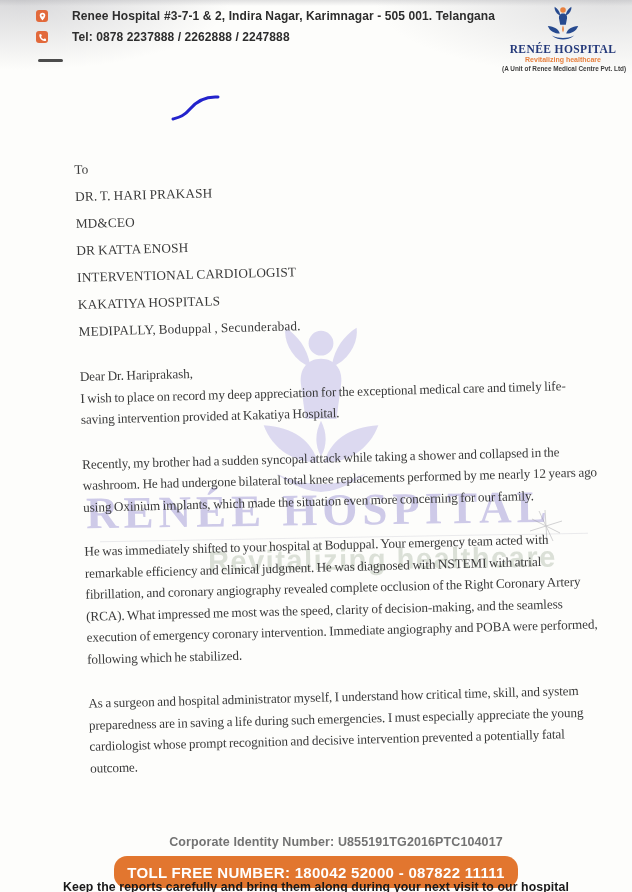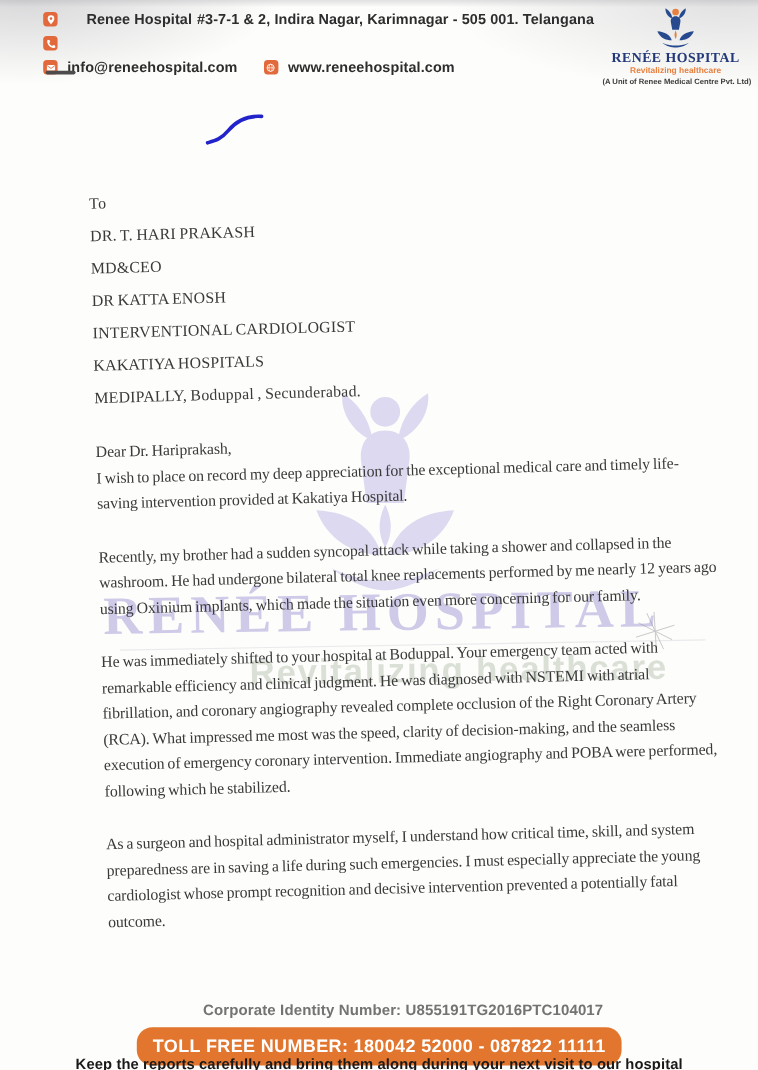--- a/index.html
+++ b/index.html
@@ -91,41 +91,21 @@
       <span>
         <span>Renee Hospital</span><span class="addr-rest">#3-7-1 &amp; 2, Indira Nagar, Karimnagar - 505 001. Telangana</span>
       </span>
     </div>
     <div class="hrow">
       <span class="hicon">
         <svg width="9" height="9" viewBox="0 0 10 10">
             <path d="M2.1 1.2l1.7.4.5 1.7-1 .9c.5 1.2 1.6 2.3 2.8 2.8l.9-1 1.7.5.4 1.7c-.5.8-1.7 1-3 .4C4 8 2.3 6.3 1.7 4.2c-.4-1.3-.2-2.5.4-3z" fill="#fff"></path>
           </svg>
       </span>
-    </div>
-    <div class="hrow3">
-      <span class="hgroup">
-        <span class="hicon">
-          <svg width="9" height="9" viewBox="0 0 10 10">
-              <rect x="1.2" y="2.4" width="7.6" height="5.2" rx=".7" fill="#fff"></rect>
-              <path d="M1.4 3 5 5.6 8.6 3" stroke="#e2693b" stroke-width=".8" fill="none"></path>
-            </svg>
-        </span>
-        <span class="hrow" style="margin:0">info@reneehospital.com</span>
-      </span>
-      <span class="hgroup">
-        <span class="hicon">
-          <svg width="9" height="9" viewBox="0 0 10 10">
-              <circle cx="5" cy="5" r="3.3" fill="none" stroke="#fff" stroke-width=".8"></circle>
-              <ellipse cx="5" cy="5" rx="1.5" ry="3.3" fill="none" stroke="#fff" stroke-width=".6"></ellipse>
-              <path d="M1.7 5h6.6" stroke="#fff" stroke-width=".6"></path>
-            </svg>
-        </span>
-        <span class="hrow" style="margin:0">www.reneehospital.com</span>
-      </span>
+      <span>Tel: 0878 2237888 / 2262888 / 2247888</span>
     </div>
   </div>
   <div class="dash-artifact"></div>
 
   <div class="logo">
     <svg class="logo-mark" width="42" height="36" viewBox="0 0 100 90">
       <circle cx="50" cy="10" r="7" fill="#e8813f"></circle>
       <path d="M50 19c-7 0-11 5-10 12l3 16h14l3-16c1-7-3-12-10-12z" fill="#274a8f"></path>
       <path d="M41 23C32 18 28 9 29 2c7 4 12 11 14 19z" fill="#274a8f"></path>
       <path d="M59 23c9-5 13-14 12-21-7 4-12 11-14 19z" fill="#274a8f"></path>

